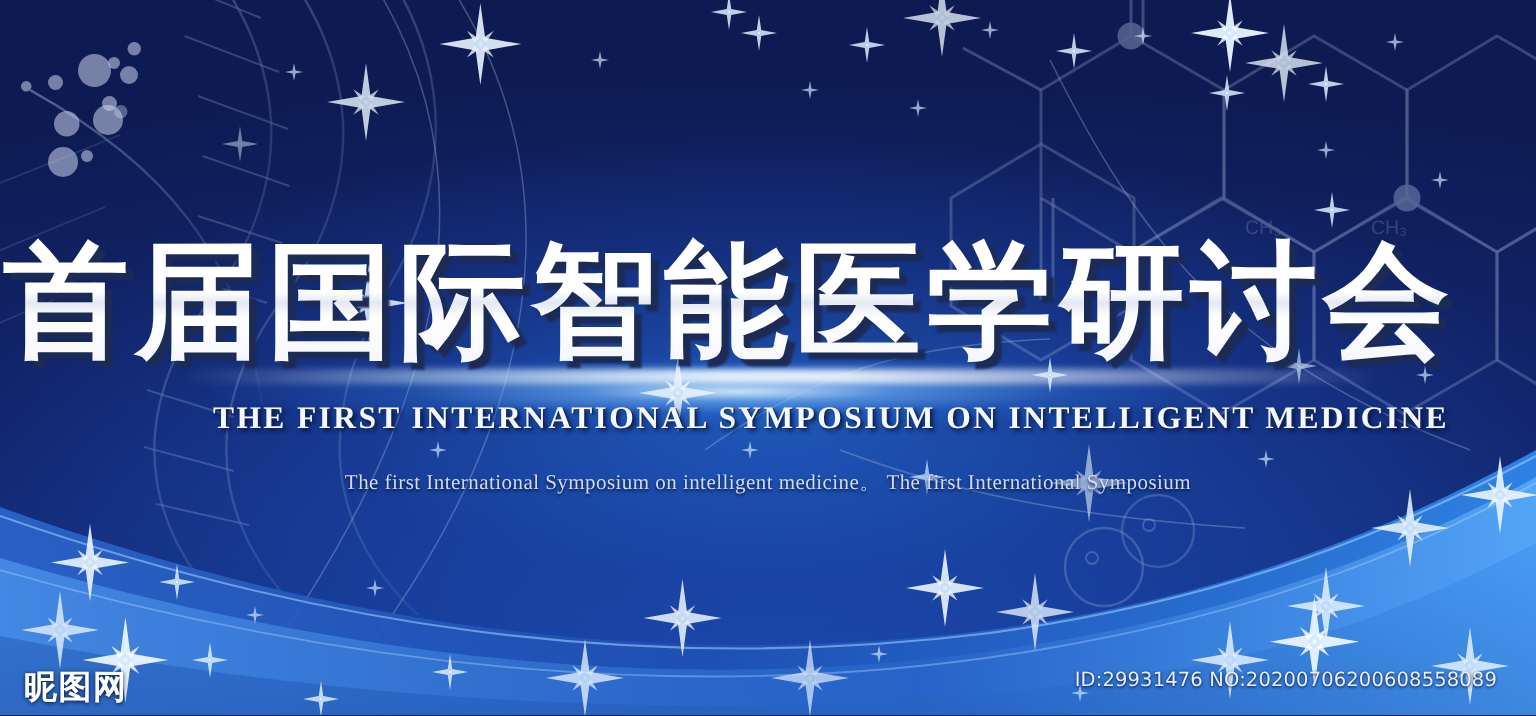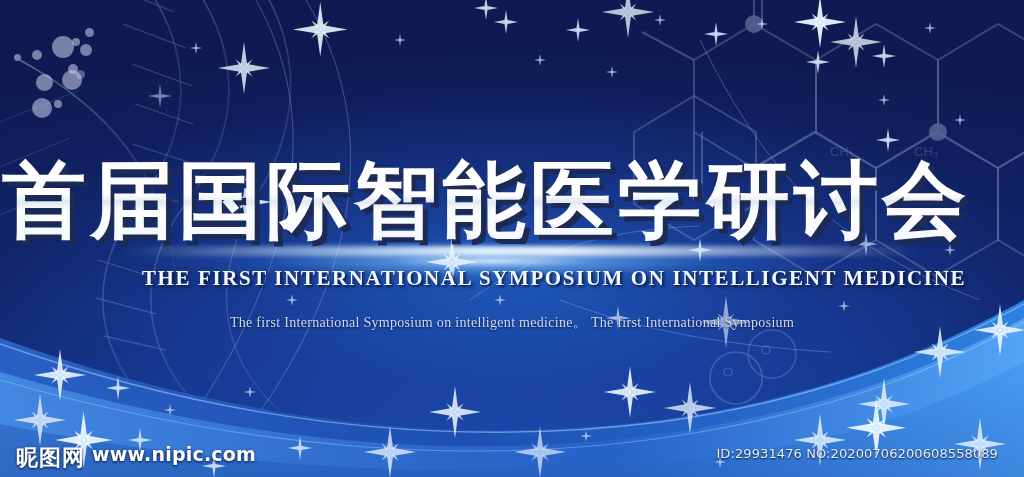--- a/index.html
+++ b/index.html
@@ -305,18 +305,17 @@
   </div>
 
   <div class="subtitle">THE FIRST INTERNATIONAL SYMPOSIUM ON INTELLIGENT MEDICINE</div>
 
   <div class="blurb">
     <span>The first International Symposium on intelligent medicine。 The first International Symposium</span>
   </div>
 
   <div class="wm">
     <span class="wm-cn">昵图网</span>
-    <span class="wm-url">www.nipic.com</span>
   </div>
 
   <div class="idcode">ID:29931476 NO:20200706200608558089</div>
 
 </div>
 
 </body></html>

